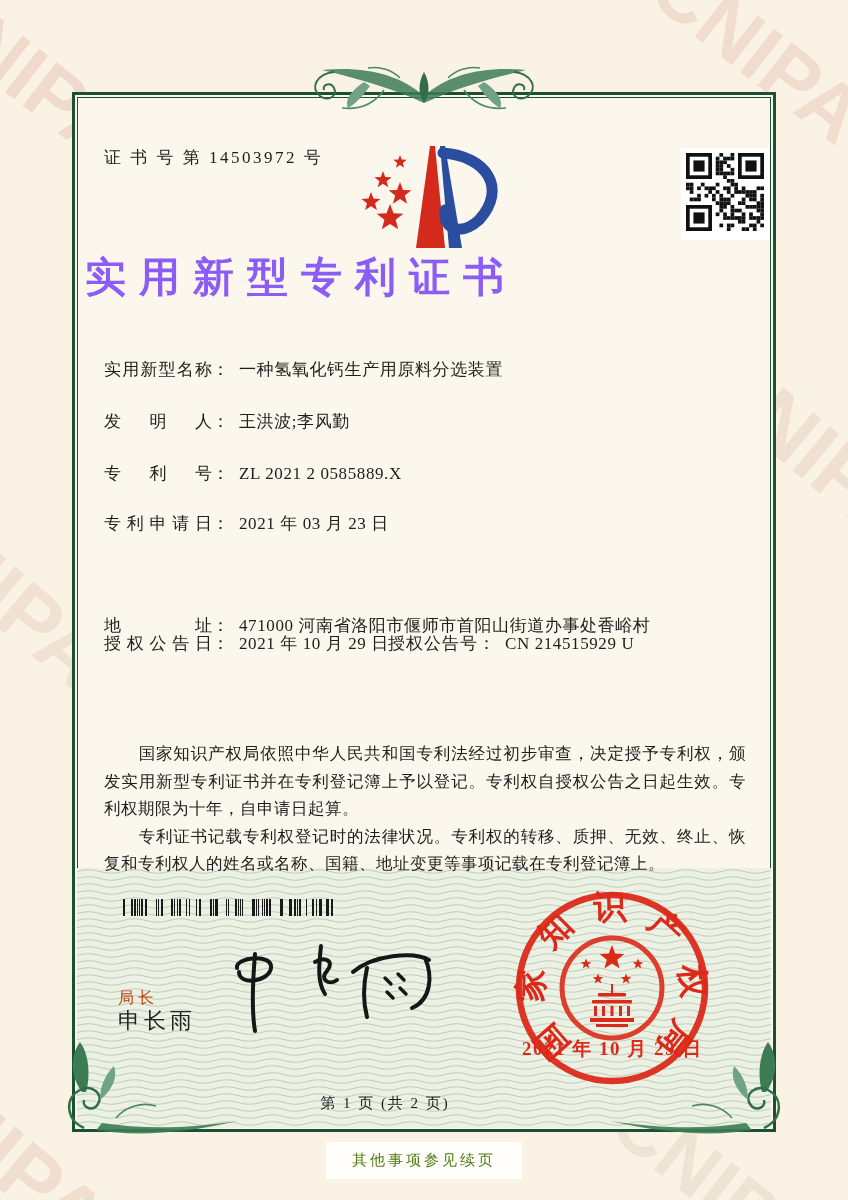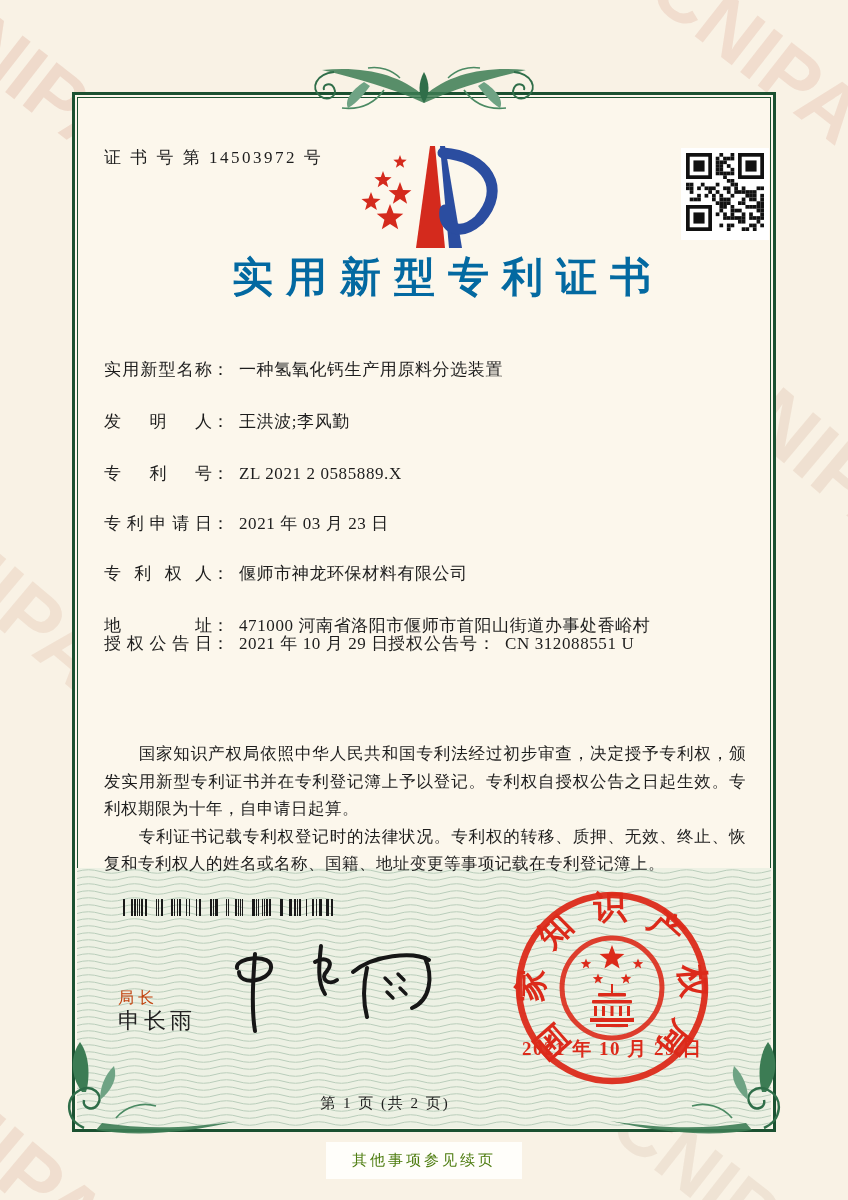--- a/index.html
+++ b/index.html
@@ -11,22 +11,22 @@
       font-weight:bold;transform-origin:left top;pointer-events:none;white-space:nowrap;}
   
   .frame{position:absolute;left:72px;top:92px;width:704px;height:1040px;
          box-sizing:border-box;border:3.5px solid #1b5131;background:#fcf7ec;}
   .frame::after{content:"";position:absolute;inset:2px;border:1px solid #1b5131;}
   .waves{position:absolute;left:77px;top:868px;z-index:1;}
   .orn{position:absolute;z-index:2;}
   
   .content{position:absolute;inset:0;z-index:3;color:#1d1d1d;}
   .certno{position:absolute;left:104px;top:146px;font-size:17px;letter-spacing:2.5px;}
-  .title{position:absolute;left:72px;top:250px;width:592px;text-align:right;
-         font-size:41px;font-weight:bold;letter-spacing:13px;text-indent:13px;color:#0369a1;}
+  .title{position:absolute;left:72px;top:250px;width:592px;text-align:left;
+         font-size:41px;font-weight:bold;letter-spacing:13px;text-indent:13px;color:#8b5cf6;}
   .row{position:absolute;left:104px;width:660px;font-size:17px;white-space:nowrap;}
   .flabel{display:inline-block;width:108px;text-align:justify;text-align-last:justify;}
   .fcolon{display:inline-block;}
   .fvalue{margin-left:10px;letter-spacing:.6px;}
   .pair2{position:absolute;left:284px;top:0;}
   .pair2 .flabel{width:auto;text-align-last:auto;letter-spacing:1px;}
   .paras{position:absolute;left:104px;top:700px;width:642px;font-size:16.5px;
          line-height:27.5px;letter-spacing:.5px;text-align:justify;margin-top:40px;}
   .paras p{margin:0;text-indent:2.1em;}
   .sig-title{position:absolute;left:118px;top:972px;font-size:16px;letter-spacing:4px;
@@ -264,30 +264,27 @@
     </div>
     <div class="row" style="top:410px;">
       <span class="flabel">发明人</span><span class="fcolon">：</span><span class="fvalue">王洪波;李风勤</span>
     </div>
     <div class="row" style="top:462px;">
       <span class="flabel">专利号</span><span class="fcolon">：</span><span class="fvalue">ZL 2021 2 0585889.X</span>
     </div>
     <div class="row" style="top:512px;">
       <span class="flabel">专利申请日</span><span class="fcolon">：</span><span class="fvalue">2021 年 03 月 23 日</span>
     </div>
-    <div class="row" style="top:562px;">
-      <span class="flabel">专利权人</span><span class="fcolon">：</span><span class="fvalue">偃师市神龙环保材料有限公司</span>
-    </div>
     <div class="row" style="top:614px;">
       <span class="flabel">地址</span><span class="fcolon">：</span><span class="fvalue">471000 河南省洛阳市偃师市首阳山街道办事处香峪村</span>
     </div>
     <div class="row" style="top:632px;">
       <span class="flabel">授权公告日</span><span class="fcolon">：</span><span class="fvalue">2021 年 10 月 29 日</span>
       <span class="pair2">
-        <span class="flabel">授权公告号</span><span class="fcolon">：</span><span class="fvalue">CN 312088551 U</span>
+        <span class="flabel">授权公告号</span><span class="fcolon">：</span><span class="fvalue">CN 214515929 U</span>
       </span>
     </div>
 
     <div class="paras">
       <p>国家知识产权局依照中华人民共和国专利法经过初步审查，决定授予专利权，颁发实用新型专利证书并在专利登记簿上予以登记。专利权自授权公告之日起生效。专利权期限为十年，自申请日起算。</p>
       <p>专利证书记载专利权登记时的法律状况。专利权的转移、质押、无效、终止、恢复和专利权人的姓名或名称、国籍、地址变更等事项记载在专利登记簿上。</p>
     </div>
 
     <div class="barcode">
       <svg width="215" height="17" viewBox="0 0 213 17">

